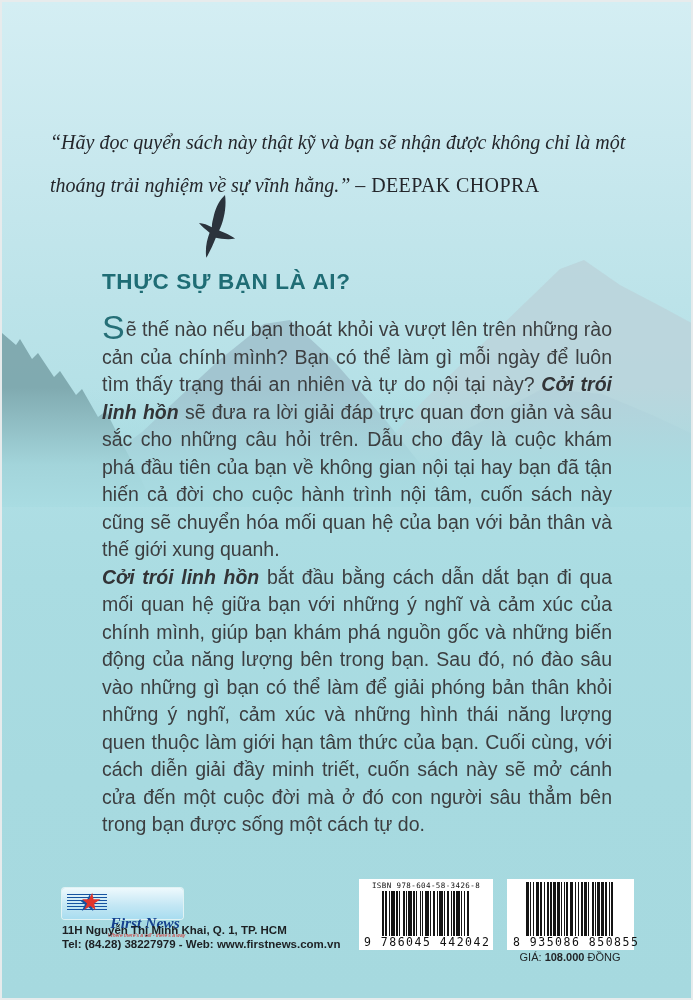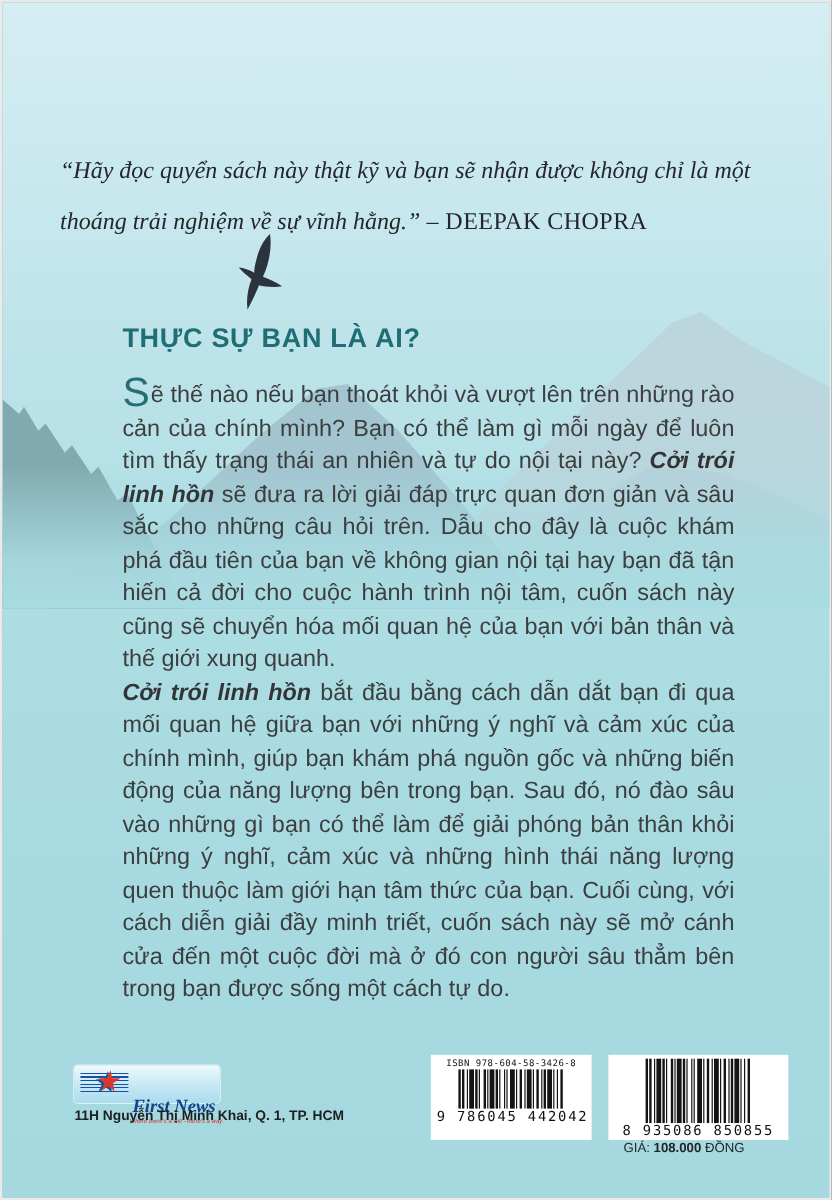--- a/index.html
+++ b/index.html
@@ -69,22 +69,22 @@
     position:absolute;left:60px;width:320px;
     font-size:11.5px;font-weight:700;color:#1d2023;line-height:14px;
   }
   .addr1{top:921px;}
   .addr2{top:935px;}
   .barcode{
     position:absolute;background:#fff;
     display:flex;flex-direction:column;align-items:stretch;
     box-sizing:border-box;
   }
-  .bc1{left:357px;top:877px;width:134px;height:71px;padding:2px 5px 13px;}
-  .bc2{left:505px;top:877px;width:150px;height:71px;padding:3px 6px 1px;}
+  .bc1{left:357px;top:877px;width:134px;height:71px;padding:2px 5px 1px;}
+  .bc2{left:505px;top:877px;width:127px;height:71px;padding:3px 6px 1px;}
   .bc-label{
     font-family:"DejaVu Sans Mono",monospace;
     font-size:7.5px;letter-spacing:.4px;text-align:center;
     color:#111;white-space:nowrap;margin-bottom:1px;
   }
   .bars{flex:1;display:flex;align-items:stretch;justify-content:center;overflow:hidden;}
   .bars .b{background:#141414;height:100%;}
   .bars .g{background:transparent;height:100%;}
   .bc-digits{
     font-family:"DejaVu Sans Mono",monospace;
@@ -143,20 +143,21 @@
   <div class="logo">
     <div class="logo-stripes"></div>
     <div class="logo-star">★</div>
     <div class="logo-textwrap">
       <span class="logo-name">First News</span>
       <span class="logo-tag">Where there's a will - there's a way</span>
     </div>
   </div>
 
   <div class="addr addr1">11H Nguyễn Thị Minh Khai, Q. 1, TP. HCM</div>
+  <div class="addr addr2">Tel: (84.28) 38227979 - Web: www.firstnews.com.vn</div>
 
   <div class="barcode bc1">
     <div class="bc-label">ISBN 978-604-58-3426-8</div>
     <div class="bars">
         <div class="b" style="width: 2.3px; flex: 0 0 2.3px;"></div>
         <div class="g" style="width: 1.15px; flex: 0 0 1.15px;"></div>
         <div class="b" style="width: 1.15px; flex: 0 0 1.15px;"></div>
         <div class="g" style="width: 2.3px; flex: 0 0 2.3px;"></div>
         <div class="b" style="width: 1.15px; flex: 0 0 1.15px;"></div>
         <div class="g" style="width: 1.15px; flex: 0 0 1.15px;"></div>

